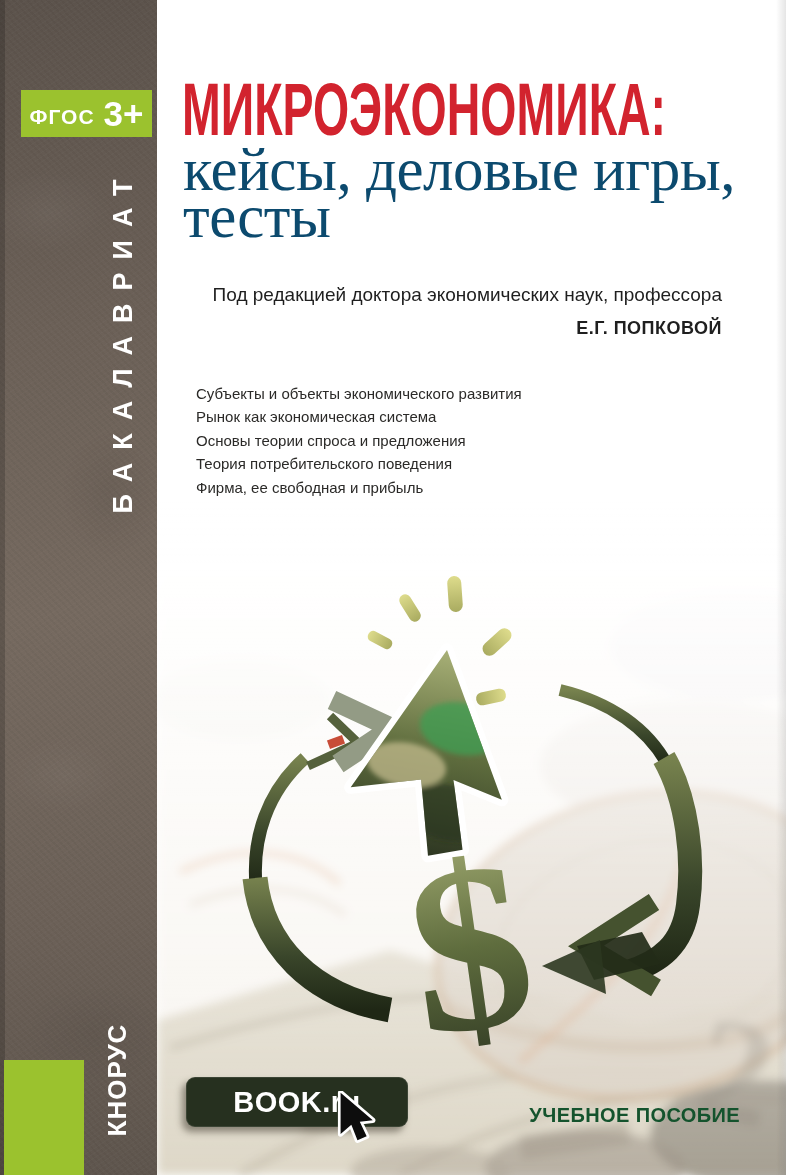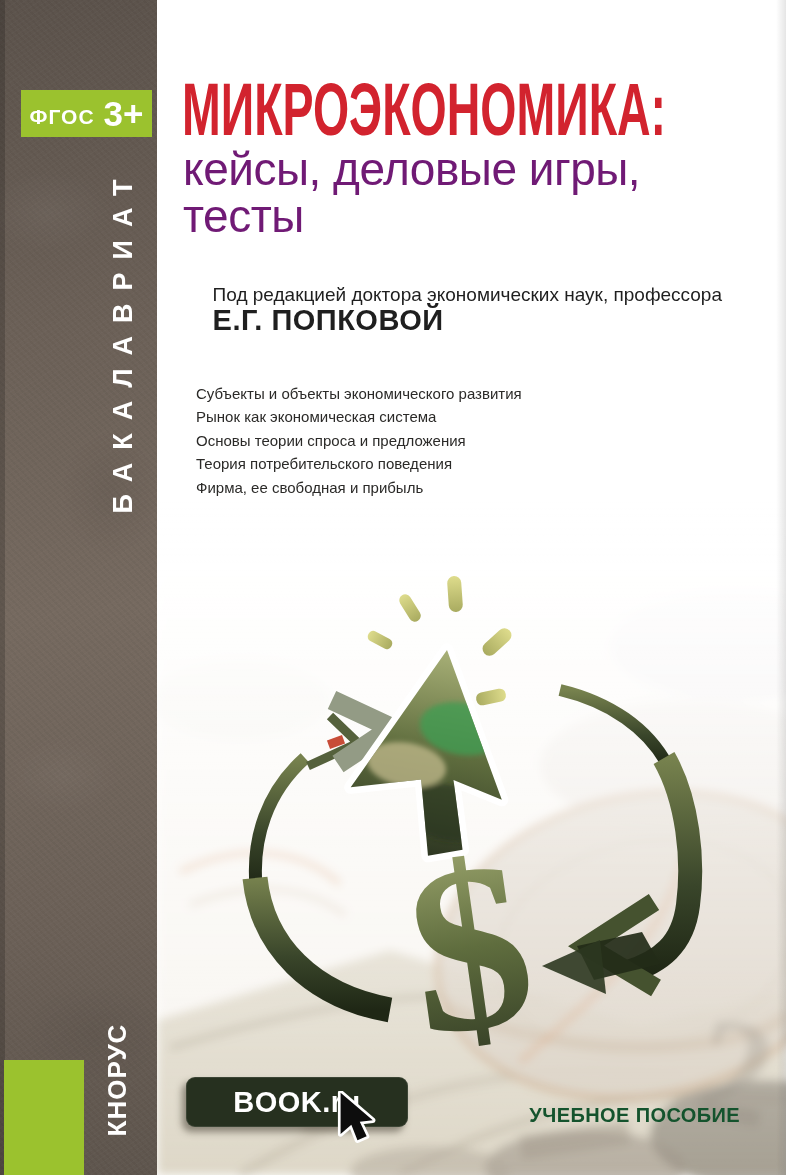--- a/index.html
+++ b/index.html
@@ -55,28 +55,28 @@
   }
 
   
   .title{
     position:absolute;left:182px;top:72px;margin:0;z-index:10;
     color:#d2232e;font-size:75px;font-weight:700;line-height:1;white-space:nowrap;
     transform:scaleX(.62);transform-origin:left top;letter-spacing:0;
   }
   .subtitle{
     position:absolute;left:183px;top:146px;z-index:10;
-    font-family:Liberation Sans, sans-serif;color:#701a75;
-    font-size:46px;line-height:47px;letter-spacing:-0.5px;
+    font-family:Liberation Serif, serif;color:#0c4a6e;
+    font-size:61px;line-height:47px;letter-spacing:-0.5px;
   }
   .editor{
-    position:absolute;right:64px;top:283px;z-index:10;text-align:left;
+    position:absolute;right:64px;top:283px;z-index:10;text-align:right;
     color:#1f1f1f;font-size:19px;line-height:23px;
   }
-  .editor-name{font-size:29px;font-weight:700;letter-spacing:.5px;margin-top:3px;}
+  .editor-name{font-size:18px;font-weight:700;letter-spacing:.5px;margin-top:11px;}
   .topics{
     position:absolute;left:188px;top:374px;z-index:10;margin:8px;padding:0;list-style:none;
     color:#2b2a28;font-size:15px;line-height:23.4px;
   }
 
   
   .bookru{
     position:absolute;left:186px;top:1077px;width:222px;height:50px;z-index:11;
     background:#26301f;border-radius:9px;
     box-shadow:-4px 5px 7px rgba(55,50,38,.5), inset 0 0 0 1px rgba(255,255,255,.10);

